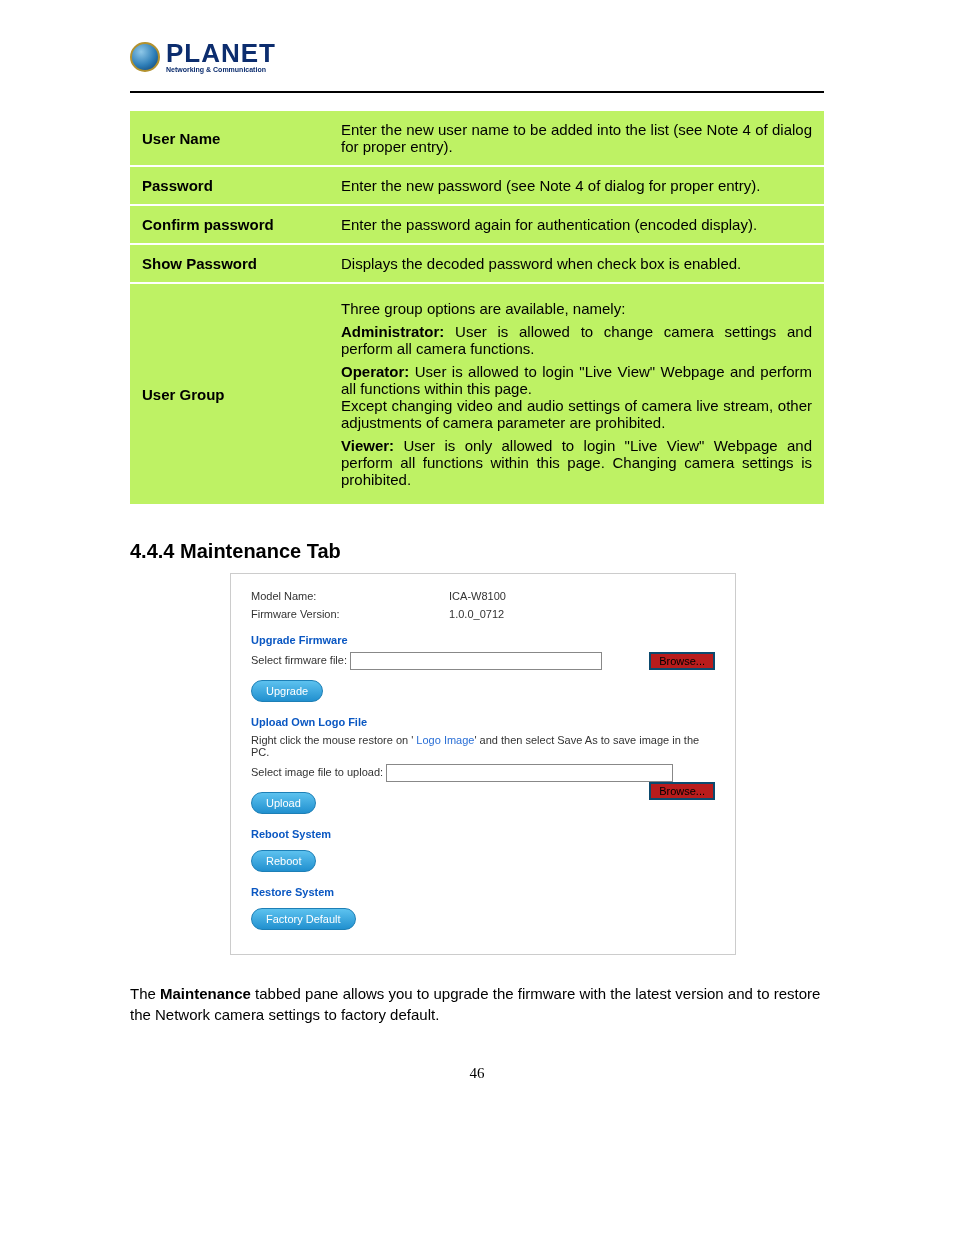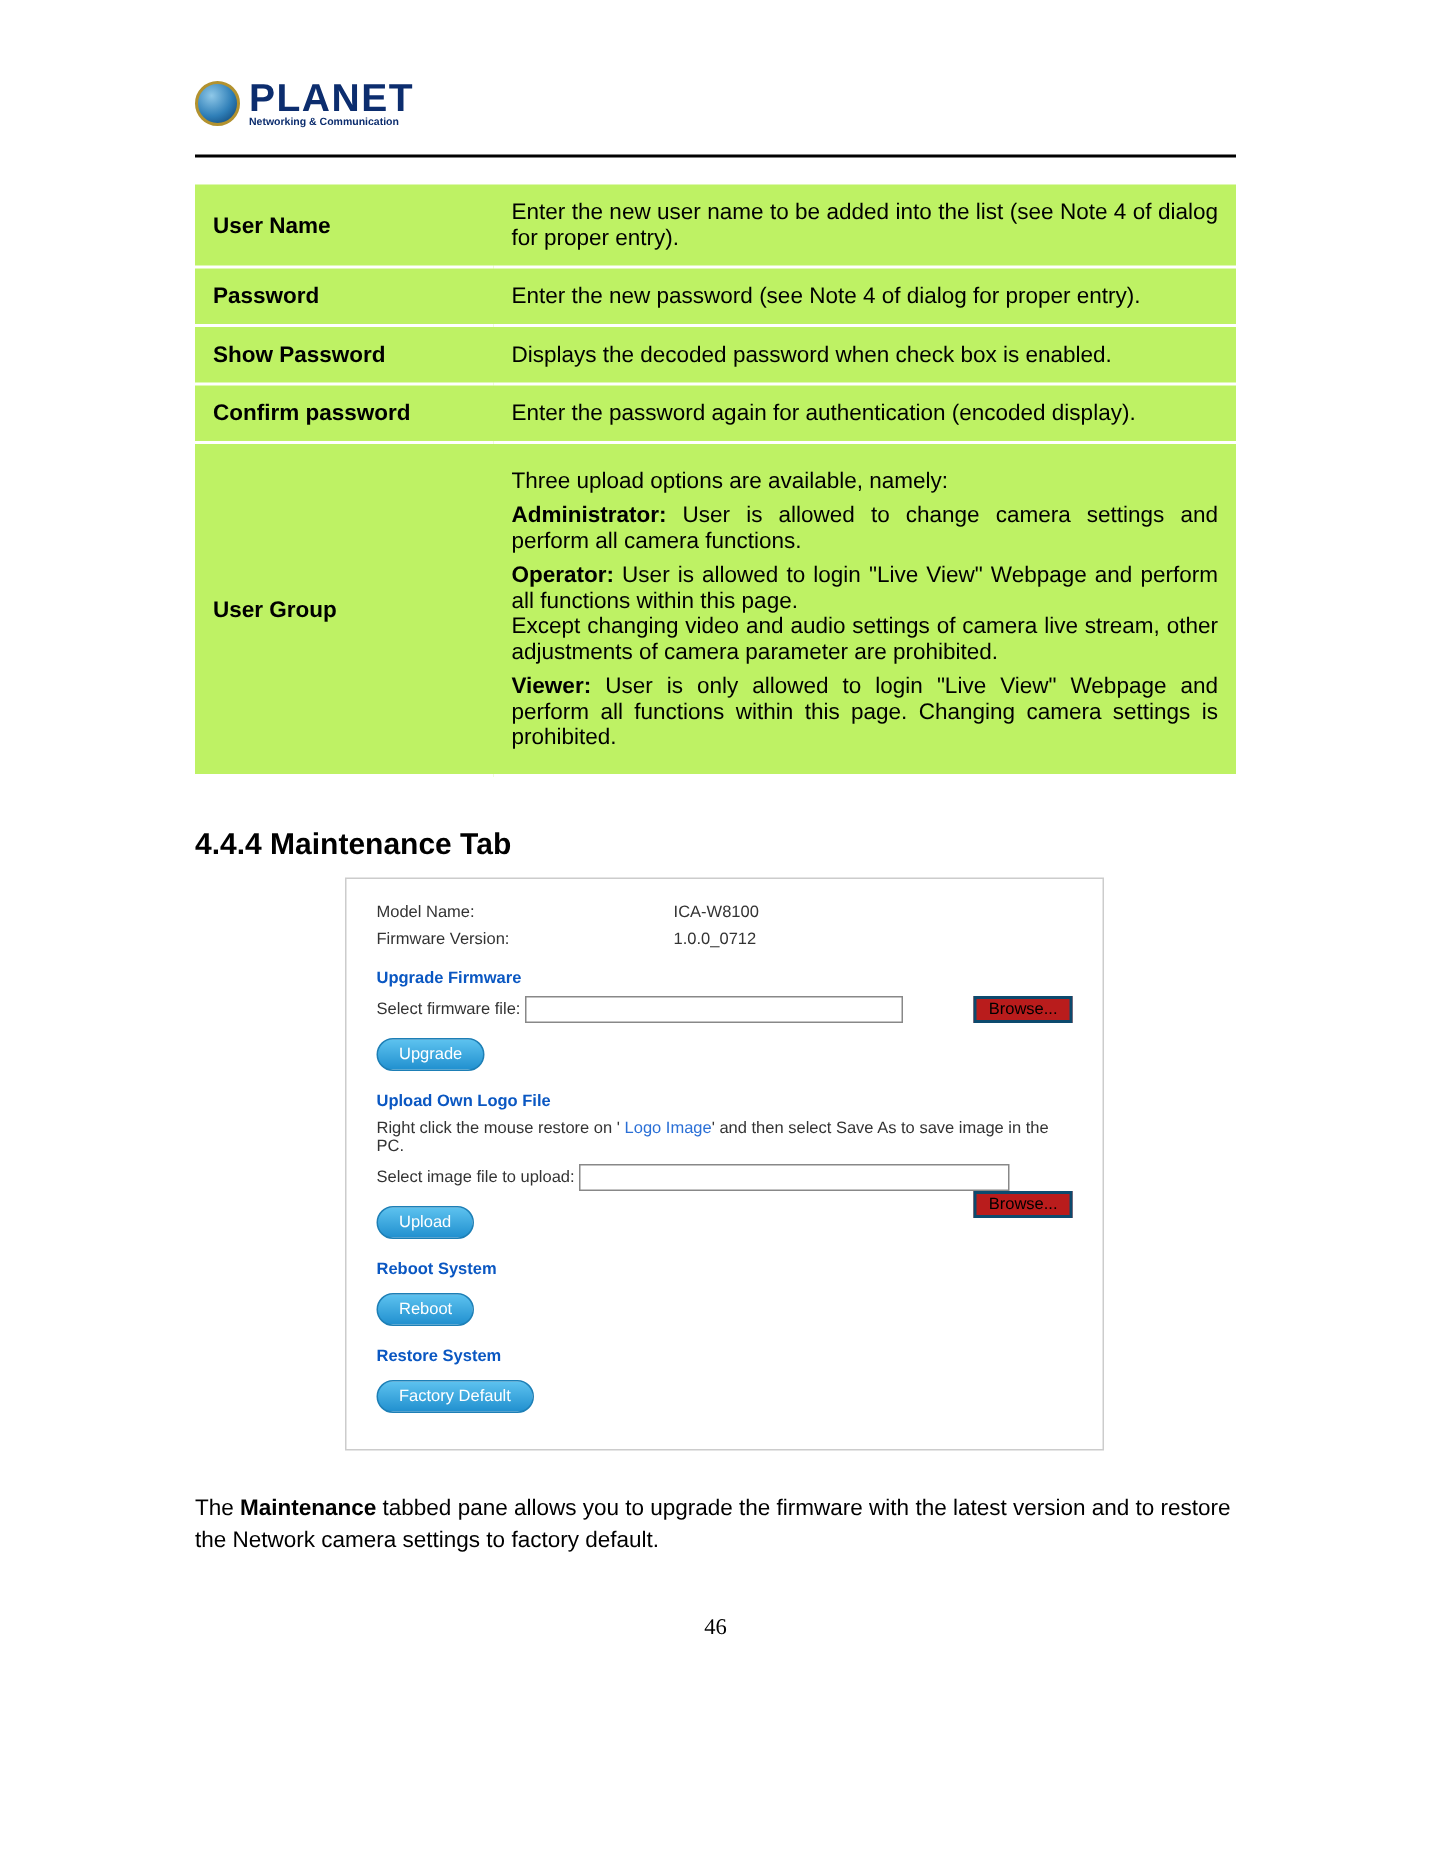--- a/index.html
+++ b/index.html
@@ -4,21 +4,21 @@
 <style>
   body {
     margin: 0;
     font-family: Arial, Helvetica, sans-serif;
     font-size: 15px;
     color: #000;
     background: #fff;
   }
   .page {
     width: 954px;
-    margin: 12px auto;
+    margin: 0 auto;
     padding: 40px 130px 60px 130px;
     box-sizing: border-box;
   }
   .logo-row {
     border-bottom: 2px solid #000;
     padding-bottom: 18px;
     margin-bottom: 18px;
   }
   .logo {
     display: flex;
@@ -172,31 +172,31 @@
     <tbody id="defs-body">
         <tr>
           <td class="key">User Name</td>
           <td>Enter the new user name to be added into the list (see Note 4 of dialog for proper entry).</td>
         </tr>
         <tr>
           <td class="key">Password</td>
           <td>Enter the new password (see Note 4 of dialog for proper entry).</td>
         </tr>
         <tr>
+          <td class="key">Confirm password</td>
+          <td>Enter the password again for authentication (encoded display).</td>
+        </tr>
+        <tr>
           <td class="key">Show Password</td>
           <td>Displays the decoded password when check box is enabled.</td>
         </tr>
         <tr>
-          <td class="key">Confirm password</td>
-          <td>Enter the password again for authentication (encoded display).</td>
-        </tr>
-        <tr>
           <td class="key" style="vertical-align: middle;">User Group</td>
           <td>
-            <p>Three upload options are available, namely:</p>
+            <p>Three group options are available, namely:</p>
             <p><b>Administrator:</b> User is allowed to change camera settings and perform all camera functions.</p>
             <p><b>Operator:</b> User is allowed to login "Live View" Webpage and perform all functions within this page.<br>Except changing video and audio settings of camera live stream, other adjustments of camera parameter are prohibited.</p>
             <p><b>Viewer:</b> User is only allowed to login "Live View" Webpage and perform all functions within this page. Changing camera settings is prohibited.</p>
           </td>
         </tr>
       </tbody>
   </table>
 
   <div class="section-heading">4.4.4 Maintenance Tab</div>
 

